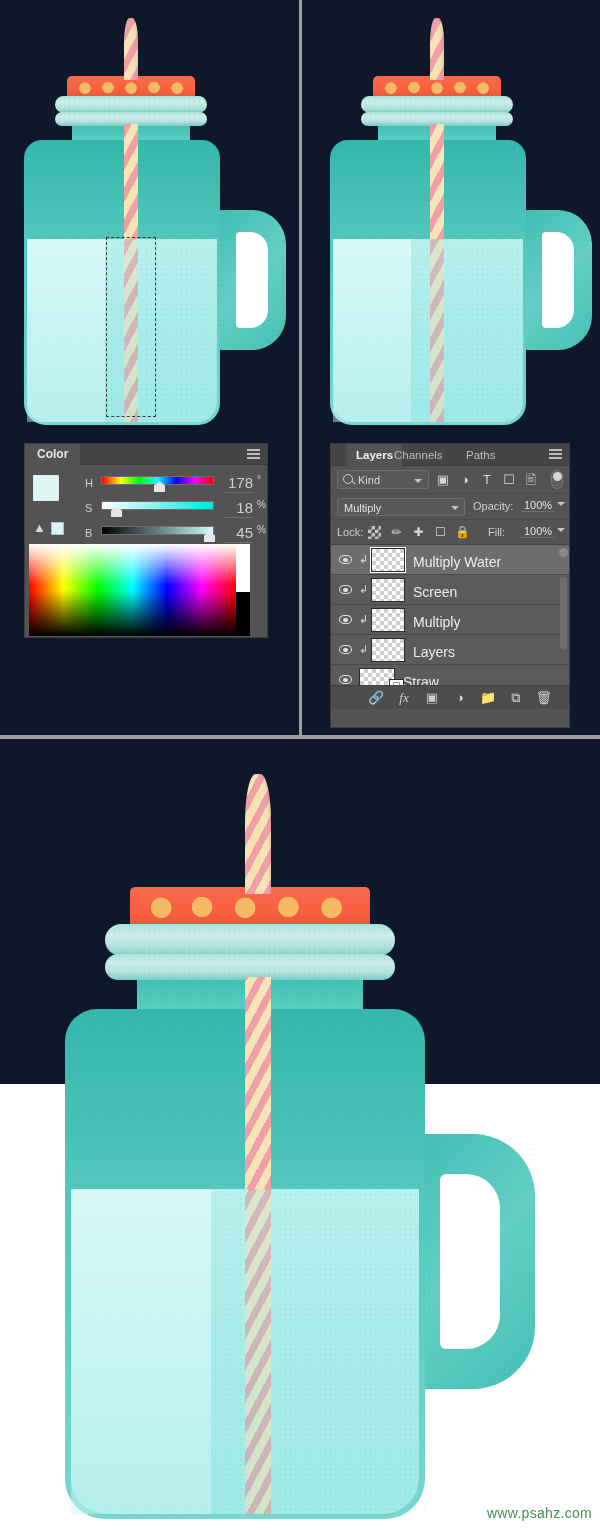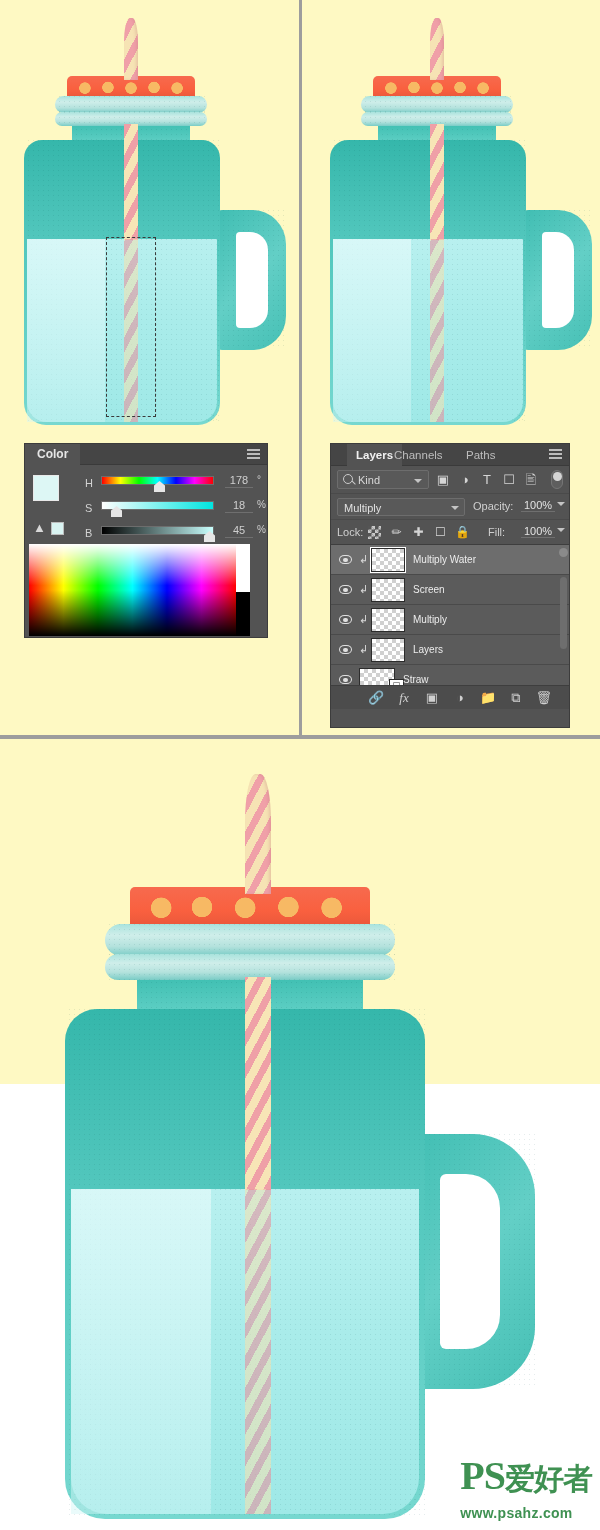--- a/index.html
+++ b/index.html
@@ -5,21 +5,21 @@
   * { box-sizing: border-box; margin: 0; padding: 0; }
   body {
     width: 600px; height: 1530px;
     background: #ffffff;
     font-family: "Liberation Sans", sans-serif;
     overflow: hidden;
     position: relative;
   }
 
   
-  #page { position: relative; width: 600px; height: 1084px; background:#fef9c3; }
+  #page { position: relative; width: 600px; height: 1084px; background:#0f172a; }
 
   .vdivider {
     position: absolute; left: 299px; top: 0; width: 3px; height: 735px;
     background: #9d9d9d;
   }
   .hdivider {
     position: absolute; left: 0; top: 735px; width: 600px; height: 4px;
     background: #9d9d9d;
   }
 
@@ -188,21 +188,21 @@
   }
   .sl-track.sat { background: linear-gradient(90deg,#ffffff,#00e5e0); }
   .sl-track.bri { background: linear-gradient(90deg,#000000,#c8fffd); }
   .sl-thumb {
     position: absolute; top: 8px; width: 11px; height: 11px;
     background: #e6e6e6;
     clip-path: polygon(50% 0%, 100% 42%, 100% 100%, 0% 100%, 0% 42%);
   }
   .sl-value {
     position: absolute; left: 140px; top: 1px; width: 28px;
-    text-align: center; font-size: 11px; color: #cfcfcf;
+    text-align: right; font-size: 15px; color: #cfcfcf;
     border-bottom: 1px solid #6f6f6f; padding-bottom: 1px;
   }
   .sl-unit {
     position: absolute; left: 172px; top: 1px; font-size: 10px; color: #cfcfcf;
   }
 
   .cp-ramp {
     position: absolute; left: 4px; top: 100px; width: 207px; height: 92px;
     background:
       linear-gradient(180deg, rgba(255,255,255,1) 0%, rgba(255,255,255,0) 45%, rgba(0,0,0,0) 50%, rgba(0,0,0,1) 100%),
@@ -330,21 +330,21 @@
     background-size: 8px 8px; background-position: 0 0, 4px 4px;
   }
   .layer-row.selected .thumb { outline: 1.5px solid #ffffff; }
   .thumb.wide { left: 28px; width: 36px; }
   .thumb-badge {
     position: absolute; left: 58px; top: 14px; width: 15px; height: 14px;
     background: #ffffff; border: 1px solid #2c2c2c;
     color: #333; font-size: 9px; text-align: center; line-height: 13px;
   }
   .layer-name {
-    position: absolute; left: 82px; top: 9px; font-size: 10px; color: #ececec;
+    position: absolute; left: 82px; top: 9px; font-size: 14px; color: #ececec;
   }
   .layer-name.straw-name {
     left: 72px; border-bottom: 1px solid #d0d0d0; padding-bottom: 1px;
   }
   .lp-scroll {
     position: absolute; right: 2px; top: 32px; width: 7px; height: 72px;
     background: #6e6e6e; border-radius: 4px;
   }
   .lp-scroll-cap {
     position: absolute; right: 1px; top: 3px; width: 9px; height: 9px;
@@ -366,21 +366,21 @@
     line-height: 1;
   }
   #watermark .wm-main {
     font-family: "Liberation Serif", serif;
     font-size: 40px; font-weight: bold; color: #3f9152;
     letter-spacing: -1px;
   }
   #watermark .wm-cn { font-size: 30px; color: #3f9152; }
   #watermark .wm-url {
     font-family: "Liberation Sans", sans-serif;
-    font-size: 14px; color: #3f9152; margin-top: 10px; letter-spacing: .3px; font-weight: bold;
+    font-size: 14px; color: #3f9152; margin-top: 10px; letter-spacing: .3px;
   }
 </style>
 </head>
 <body>
 
 <div id="page">
 
   <div class="vdivider"></div>
   <div class="hdivider"></div>
 
@@ -646,20 +646,17 @@
       <div class="water" style="left:16px; top:415px; width:348px; height:325px; border-radius:0 0 36px 36px;">
         <div class="grain"></div>
       </div>
       <div class="water-hi" style="left:16px; top:415px; width:140px; height:325px;"></div>
 
       <div class="straw-body" style="left:190px; top:203px; width:26px; height:213px;"></div>
       <div class="straw-in-water" style="left:190px; top:415px; width:26px; height:325px;"></div>
     </div>
 
     <div id="watermark">
-      <div class="wm-main">
-        <span>PS</span><span class="wm-cn">爱好者</span>
-      </div>
       <div class="wm-url">www.psahz.com</div>
     </div>
   </div>
 
 </div>
 
 </body></html>

